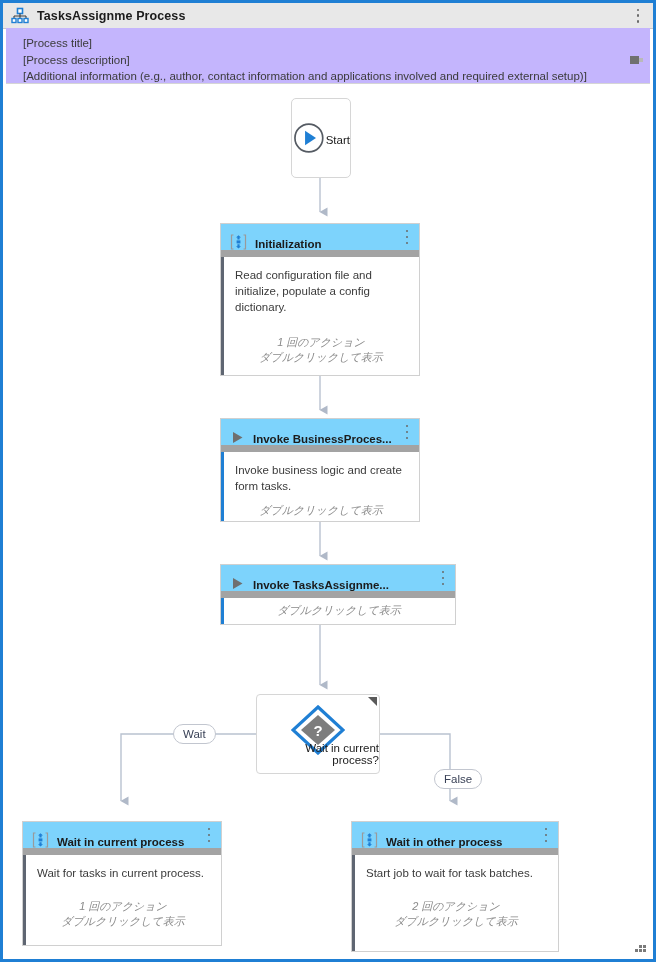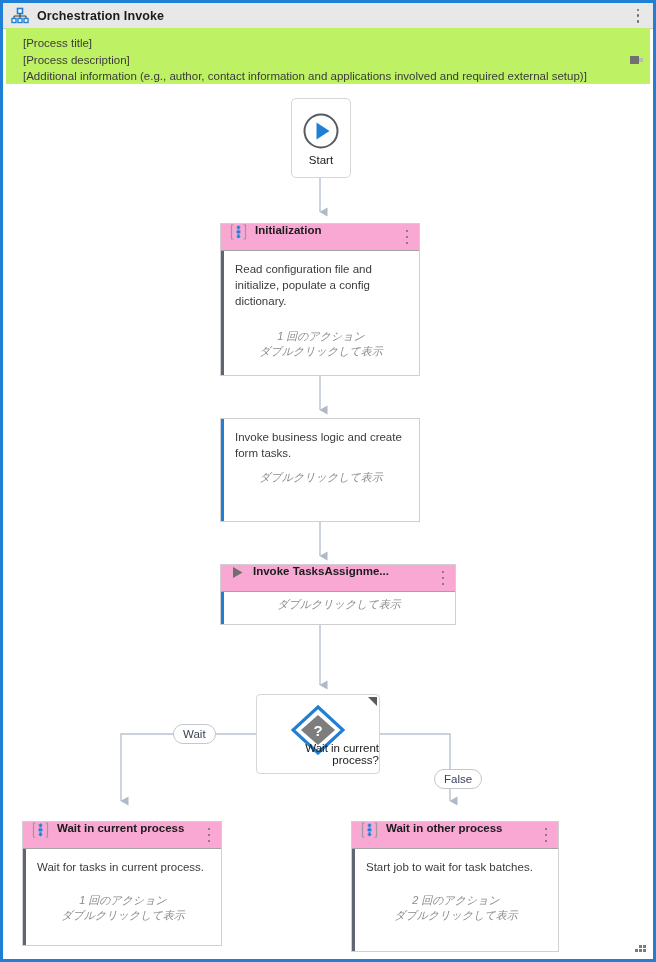--- a/index.html
+++ b/index.html
@@ -34,21 +34,21 @@
     position:absolute;right:8px;top:50%;transform:translateY(-50%);
     width:14px;height:16px;display:flex;flex-direction:column;
     align-items:center;justify-content:space-between;padding:1px 0;
     box-sizing:border-box;
   }
   .kebab i{display:block;width:2.5px;height:2.5px;background:#6a6a6a;border-radius:50%;}
 
   
   .deschead{
     position:absolute;left:3px;right:3px;top:25px;height:55px;
-    background:#bef264;border-bottom:1px solid #d5d5d5;
+    background:#c4b5fd;border-bottom:1px solid #d5d5d5;
   }
   .desc-lines{
     position:absolute;left:17px;top:7px;right:40px;
   }
   .desc-lines div{
     font-size:11.5px;color:#3b3b3b;line-height:16.5px;white-space:nowrap;
   }
   .pin-handle{
     position:absolute;right:7px;top:27px;width:13px;height:10px;
   }
@@ -68,23 +68,23 @@
     background:#ffffff;
     border:1px solid #d0d0d0;
     box-sizing:border-box;
   }
   .node-accent{
     position:absolute;left:0;top:0;bottom:0;width:3px;
   }
   .node-head{
     position:relative;
     height:26px;
-    background:#f9a8d4;
-    border-bottom:1px solid #a3a3a3;
-    display:flex;align-items:flex-start;
+    background:#7dd3fc;
+    border-bottom:7px solid #a3a3a3;
+    display:flex;align-items:flex-end;
   }
   .node-head .hicon{margin-left:9px;margin-right:8px;flex:0 0 auto;display:block;}
   .node-title{
     font-size:11.5px;color:#1b1b1b;font-weight:bold;
     white-space:nowrap;overflow:hidden;
   }
   .node-kebab{
     position:absolute;right:6px;top:50%;transform:translateY(-50%);
     width:12px;height:14px;display:flex;flex-direction:column;
     align-items:center;justify-content:space-between;
@@ -98,21 +98,21 @@
     text-align:center;font-style:italic;color:#8a8a8a;font-size:11px;
     line-height:15px;
   }
   .hint.spaced{margin-top:20px;}
 
   
   .start-node{
     position:absolute;
     width:58px;height:78px;
     border:1px solid #d6d6d6;border-radius:5px;background:#fff;
-    display:flex;flex-direction:column;align-items:center;
+    display:flex;flex-direction:row;align-items:center;
     justify-content:center;
   }
   .start-circle{width:40px;height:40px;display:block;}
   .start-label{font-size:11.5px;color:#1b1b1b;margin-top:3px;}
 
   
   .decision{
     position:absolute;
     width:124px;height:80px;
     border:1px solid #d6d6d6;border-radius:4px;background:#fff;
@@ -148,21 +148,21 @@
 <div id="app">
 
   <div class="titlebar">
     <svg class="tb-icon" viewBox="0 0 18 18">
       <rect x="6.5" y="1.5" width="5" height="5" fill="#ffffff" stroke="#1f7fd4" stroke-width="1.6"></rect>
       <path d="M9 6.5 V9 M3 9 H15 M3 9 V11.5 M9 9 V11.5 M15 9 V11.5" stroke="#3d3d3d" stroke-width="1.1" fill="none"></path>
       <rect x="1" y="11.5" width="4" height="4" fill="#ffffff" stroke="#1f7fd4" stroke-width="1.4"></rect>
       <rect x="7" y="11.5" width="4" height="4" fill="#ffffff" stroke="#1f7fd4" stroke-width="1.4"></rect>
       <rect x="13" y="11.5" width="4" height="4" fill="#ffffff" stroke="#1f7fd4" stroke-width="1.4"></rect>
     </svg>
-    <span class="tb-title">Orchestration Invoke</span>
+    <span class="tb-title">TasksAssignme Process</span>
     <div class="kebab">
       <i></i>
         <i></i>
         <i></i>
     </div>
   </div>
 
   <div class="deschead">
     <div class="desc-lines">
       <div>[Process title]</div>
@@ -225,20 +225,31 @@
       </div>
       <div class="node-body">
         <div class="node-desc">Read configuration file and initialize, populate a config dictionary.</div>
         <div class="hint spaced">1 回のアクション</div>
         <div class="hint">ダブルクリックして表示</div>
       </div>
     </div>
 
     <div class="node" style="left:214px;top:334px;width:200px;height:104px;">
       <div class="node-accent" style="background:#1f7fd4;"></div>
+      <div class="node-head">
+        <svg class="hicon" width="15" height="15" viewBox="0 0 15 15">
+          <path d="M3 2 L12.5 7.5 L3 13 Z" fill="#6f6f6f"></path>
+        </svg>
+        <span class="node-title">Invoke BusinessProces...</span>
+        <div class="node-kebab">
+            <i></i>
+            <i></i>
+            <i></i>
+          </div>
+      </div>
       <div class="node-body">
         <div class="node-desc">Invoke business logic and create form tasks.</div>
         <div class="hint spaced" style="margin-top:9px;">ダブルクリックして表示</div>
       </div>
     </div>
 
     <div class="node" style="left:214px;top:480px;width:236px;height:61px;">
       <div class="node-accent" style="background:#1f7fd4;"></div>
       <div class="node-head">
         <svg class="hicon" width="15" height="15" viewBox="0 0 15 15">

